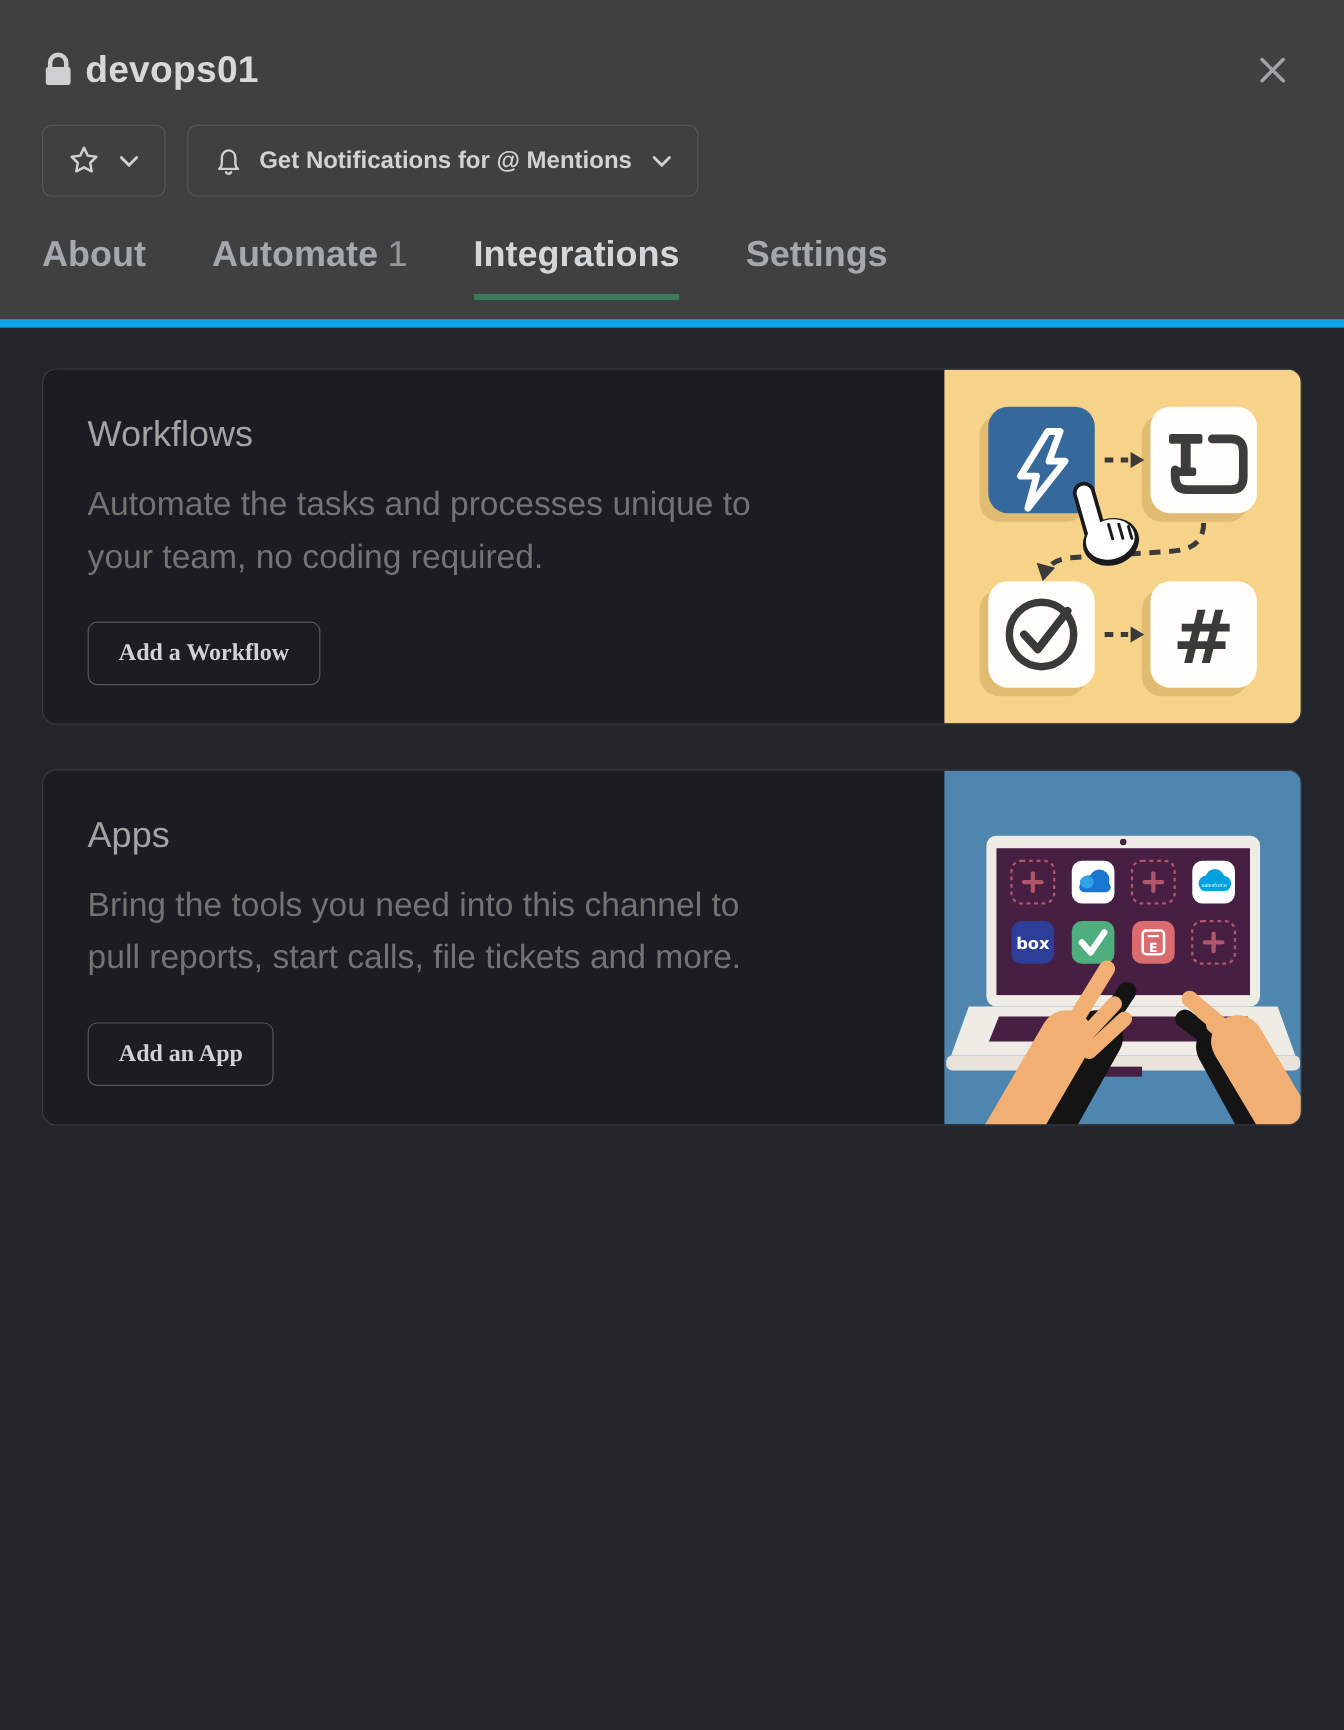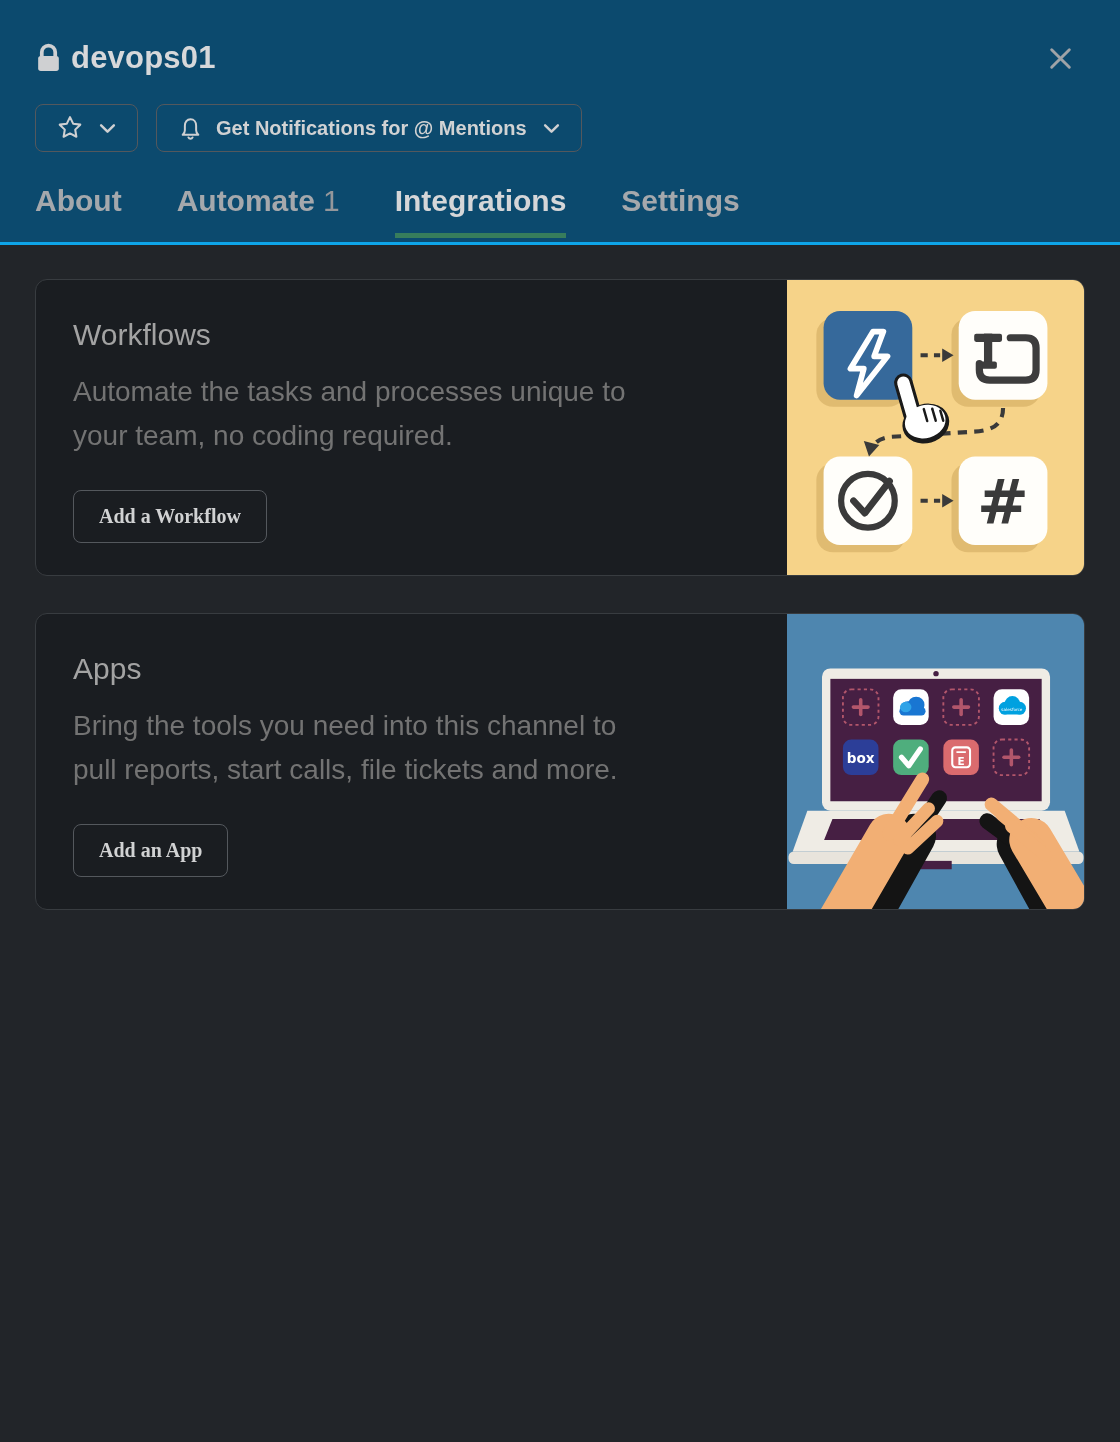--- a/index.html
+++ b/index.html
@@ -4,34 +4,34 @@
 <style>
   * { margin:0; padding:0; box-sizing:border-box; }
   html,body { width:1120px; height:1442px; }
   body {
     background:#222529;
     font-family:"Liberation Sans", sans-serif;
     color:#D1D2D3;
     overflow:hidden;
   }
   .header {
-    background:#0c4a6e;
-    padding:40px 42px 4px 35px;
-    border-bottom:3px solid #0ea5e9;
+    background:#404040;
+    padding:40px 42px 16px 35px;
+    border-bottom:7px solid #0ea5e9;
   }
   .title-row {
     display:flex; align-items:center; justify-content:space-between;
     margin-bottom:28px;
   }
   .title-left { display:flex; align-items:center; gap:9px; }
   .page-title { font-size:31px; font-weight:700; color:#D7D8DA; letter-spacing:.2px; }
   .close-btn { cursor:pointer; display:flex; align-items:center; padding:4px; }
   .btn-row { display:flex; gap:18px; }
   .btn {
-    height:48px; display:flex; align-items:center; gap:13px;
+    height:60px; display:flex; align-items:center; gap:13px;
     border:1px solid #54585D; border-radius:8px;
     background:transparent; color:#D1D2D3;
     font-size:20px; font-weight:600; padding:0 21px; cursor:pointer;
     font-family:"Liberation Sans", sans-serif;
   }
   .btn .chev { margin-left:3px; display:flex; }
   .tabs { display:flex; gap:55px; margin-top:16px; padding-left:0; }
   .tab {
     position:relative; font-size:30px; font-weight:600; color:#A5A8AC;
     padding:16px 0 20px; cursor:pointer;

